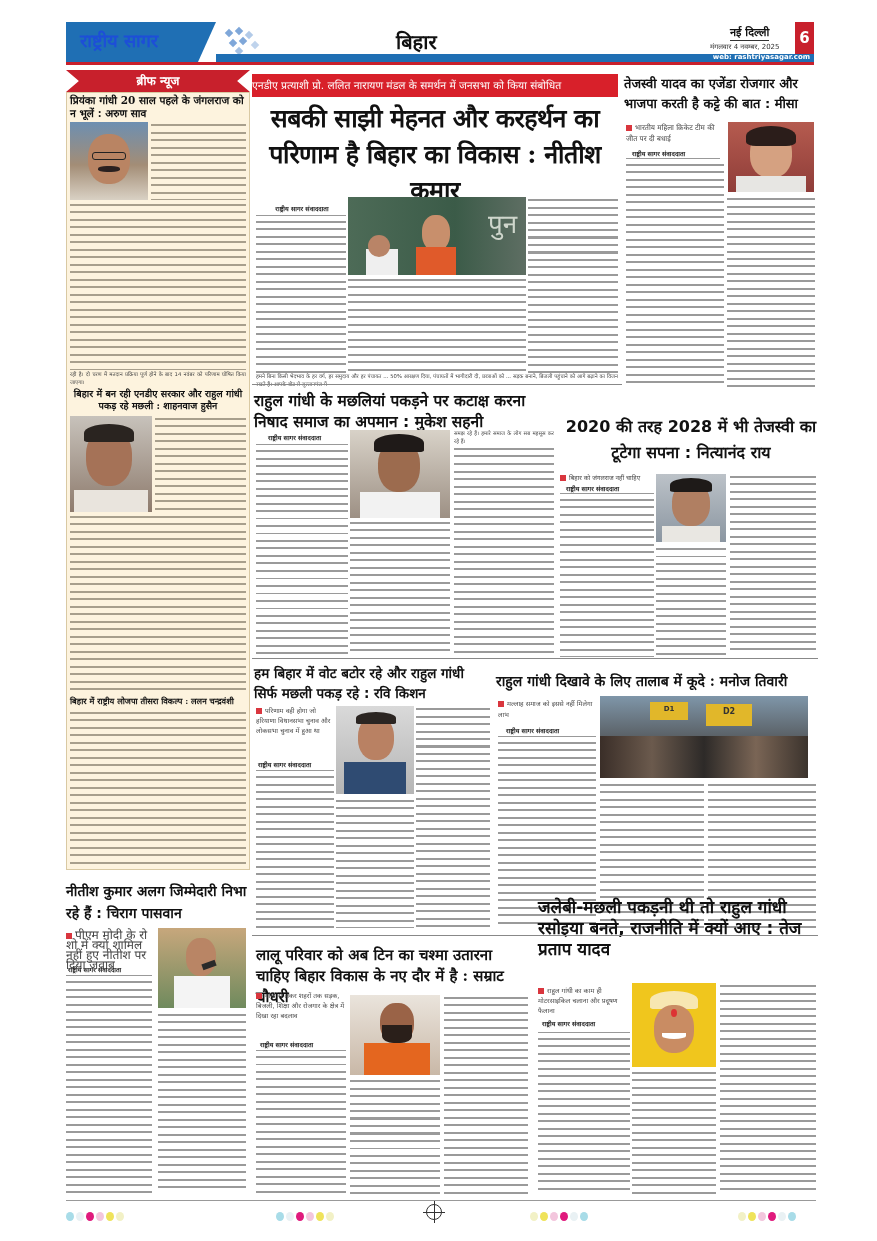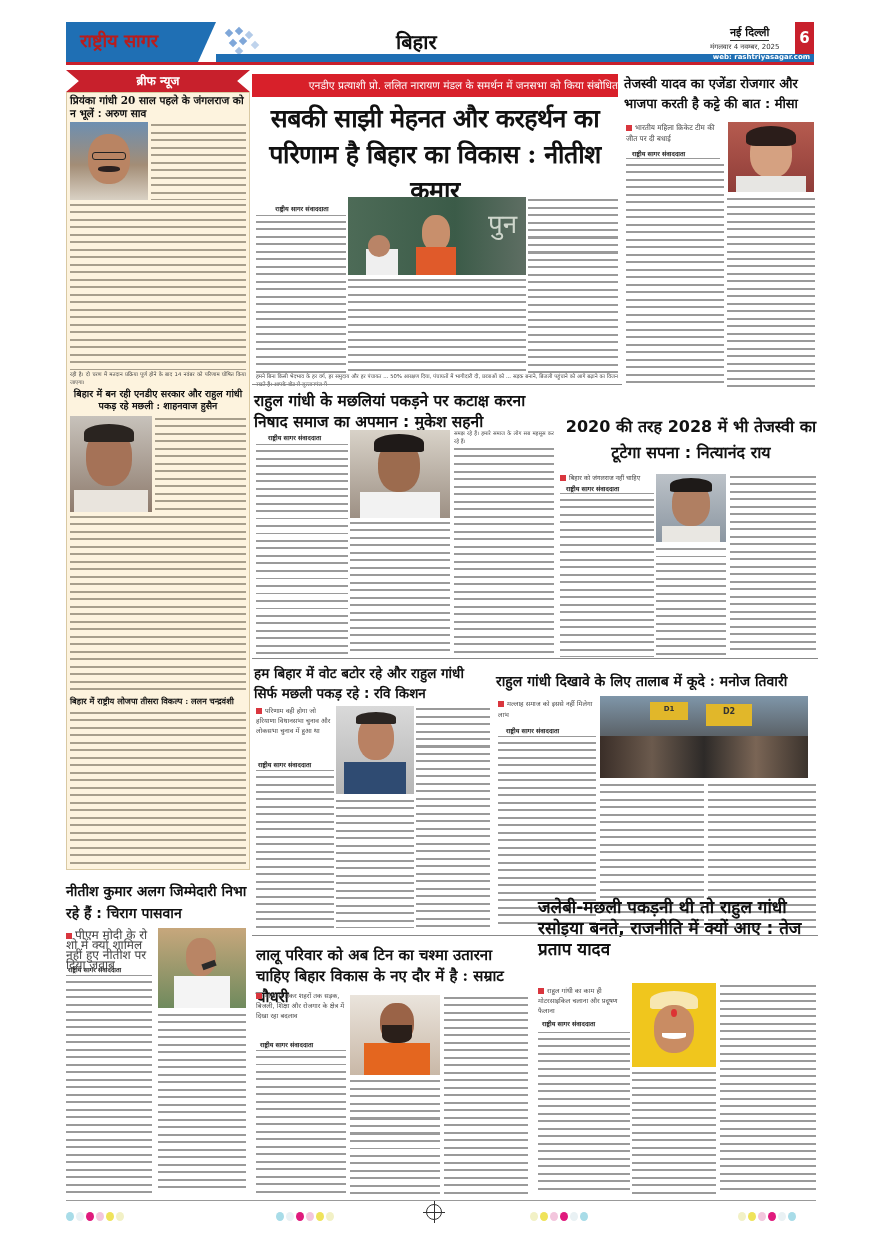--- a/index.html
+++ b/index.html
@@ -2,21 +2,21 @@
 <html><head>
 <meta charset="utf-8">
 <style>
 *{box-sizing:border-box;margin:0;padding:0}
 html,body{width:877px;height:1241px;background:#fff;overflow:hidden}
 body{position:relative;font-family:"DejaVu Sans","Liberation Sans",sans-serif;color:#222}
 .abs{position:absolute}
 
 .mast{left:66px;top:22px;width:748px;height:40px}
 .mast-blue{left:0;top:0;width:150px;height:40px;background:#1f6fb4;clip-path:polygon(0 0,100% 0,88% 100%,0 100%)}
-.mast-logo{left:14px;top:6px;color:#b91c1c;font-weight:bold;font-size:18px;font-family:"DejaVu Serif",serif;white-space:nowrap}
+.mast-logo{left:14px;top:6px;color:#1d4ed8;font-weight:bold;font-size:18px;font-family:"DejaVu Serif",serif;white-space:nowrap}
 .mast-dots{left:158px;top:6px;width:40px;height:26px}
 .mast-dots span{position:absolute;width:6px;height:6px;background:#7fa7d9;transform:rotate(45deg)}
 .mast-section{left:330px;top:6px;font-size:20px;font-weight:bold;color:#111;font-family:"DejaVu Serif",serif}
 .mast-city{left:664px;top:2px;font-size:11px;font-weight:bold;color:#111;border-bottom:1px solid #333;padding-bottom:1px}
 .mast-date{left:644px;top:20px;font-size:7px;color:#333}
 .mast-page{left:729px;top:0;width:19px;height:32px;background:#c8202c;color:#fff;font-weight:bold;font-size:15px;text-align:center;line-height:32px}
 .mast-bar{left:150px;top:32px;width:598px;height:9px;background:#1f6fb4}
 .mast-web{right:4px;top:31px;font-size:7px;color:#fff;font-weight:bold}
 .mast-red{left:0;top:40px;width:748px;height:3px;background:#c8202c}
 
@@ -26,21 +26,21 @@
 .hl-serif{font-family:"DejaVu Serif",serif}
 .txt{font-size:5.3px;line-height:7.6px;color:#444;text-align:justify;overflow:hidden}
 .txt::after{content:""}
 .lines{background:repeating-linear-gradient(#fff 0 2px,#9a9a9a 2px 4px,#fff 4px 7.5px)}
 .lines-bg{background:repeating-linear-gradient(transparent 0 2px,#a89f8c 2px 4px,transparent 4px 7.5px)}
 .photo{background:#8a8a8a;overflow:hidden}
 .rule{height:1px;background:#999}
 .kicker{font-size:7.2px;color:#444;line-height:11px}
 .kicker .sq{display:inline-block;width:6px;height:6px;background:#d9363e;margin-right:3px;vertical-align:middle}
 .byline{font-size:6.4px;color:#222;font-weight:bold}
-.redbar{background:#d8202a;color:#fff;font-size:11px;text-align:right;line-height:22px;white-space:nowrap}
+.redbar{background:#d8202a;color:#fff;font-size:11px;text-align:left;line-height:22px;white-space:nowrap}
 .footer-dots span{display:inline-block;width:8px;height:9px;border-radius:50%;margin-right:2px}
 </style>
 </head>
 <body>
 
 <header class="abs mast">
   <div class="abs mast-blue"></div>
   <div class="abs mast-logo">राष्ट्रीय सागर</div>
   <div class="abs mast-dots">
     <span style="left:2px;top:2px"></span>

